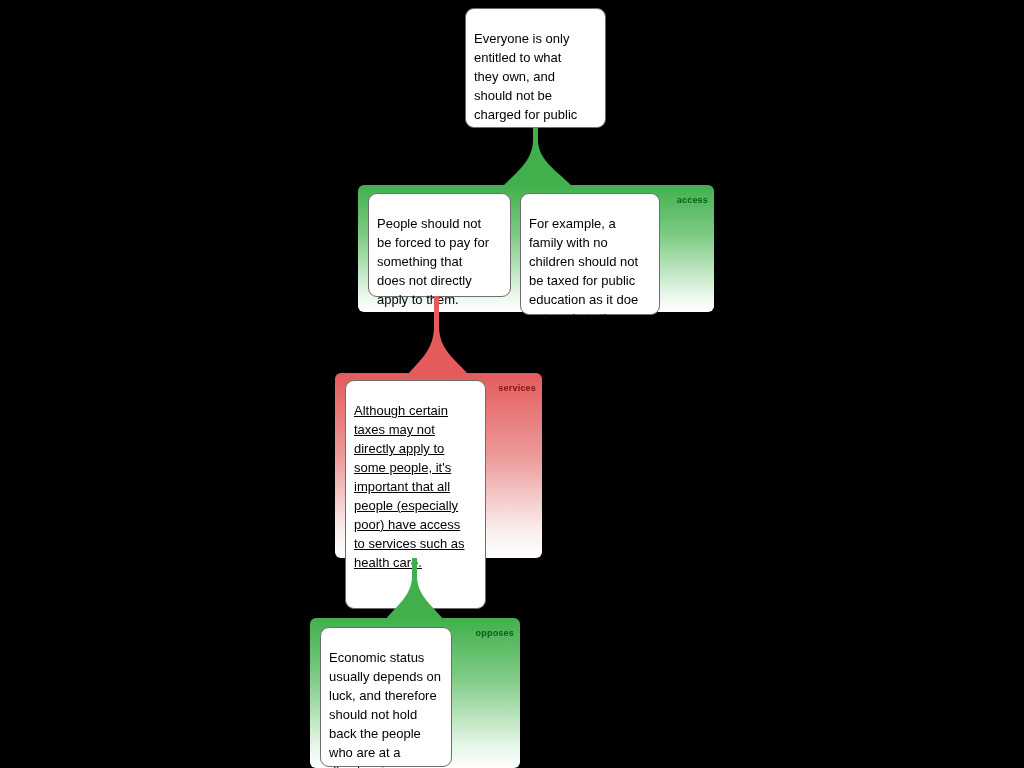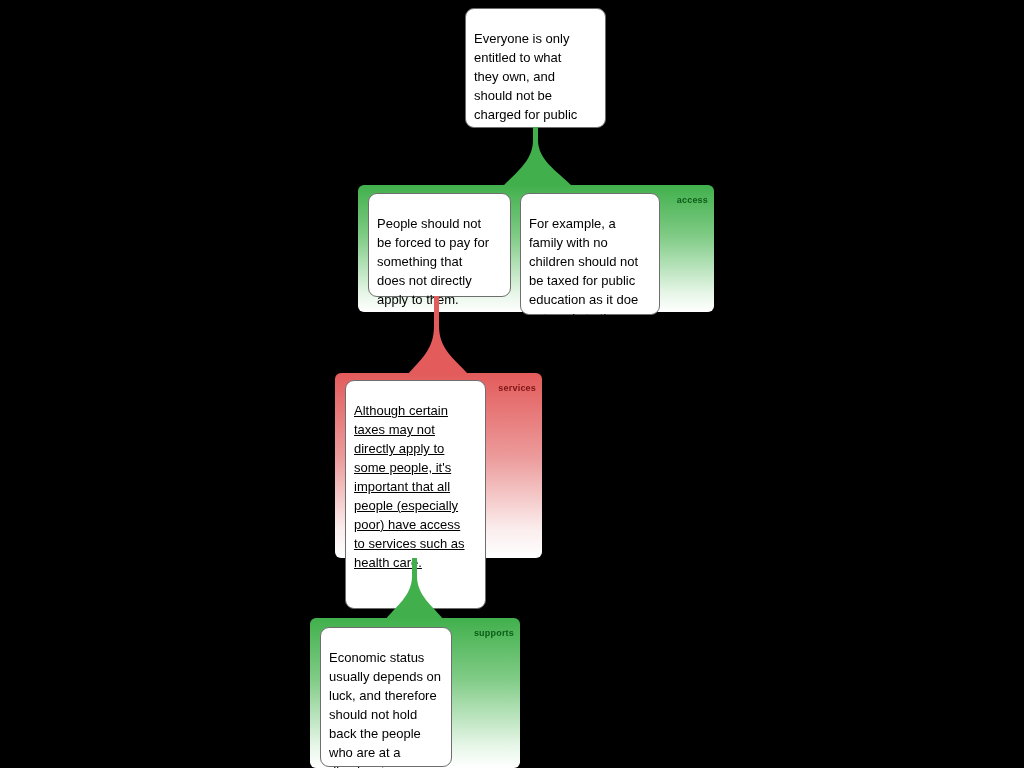--- a/index.html
+++ b/index.html
@@ -87,21 +87,21 @@
 some people, it's
 important that all
 people (especially
 poor) have access
 to services such as
 health care.</span>
     </div>
   </div>
 
   <div class="group green" id="group-supports">
-    <span class="group-label label-green">supports</span>
+    <span class="group-label label-green">opposes</span>
     <div class="card" id="card-support-3">
       <span class="card-text">Economic status
 usually depends on
 luck, and therefore
 should not hold
 back the people
 who are at a
 disadvantage.</span>
     </div>
   </div>

